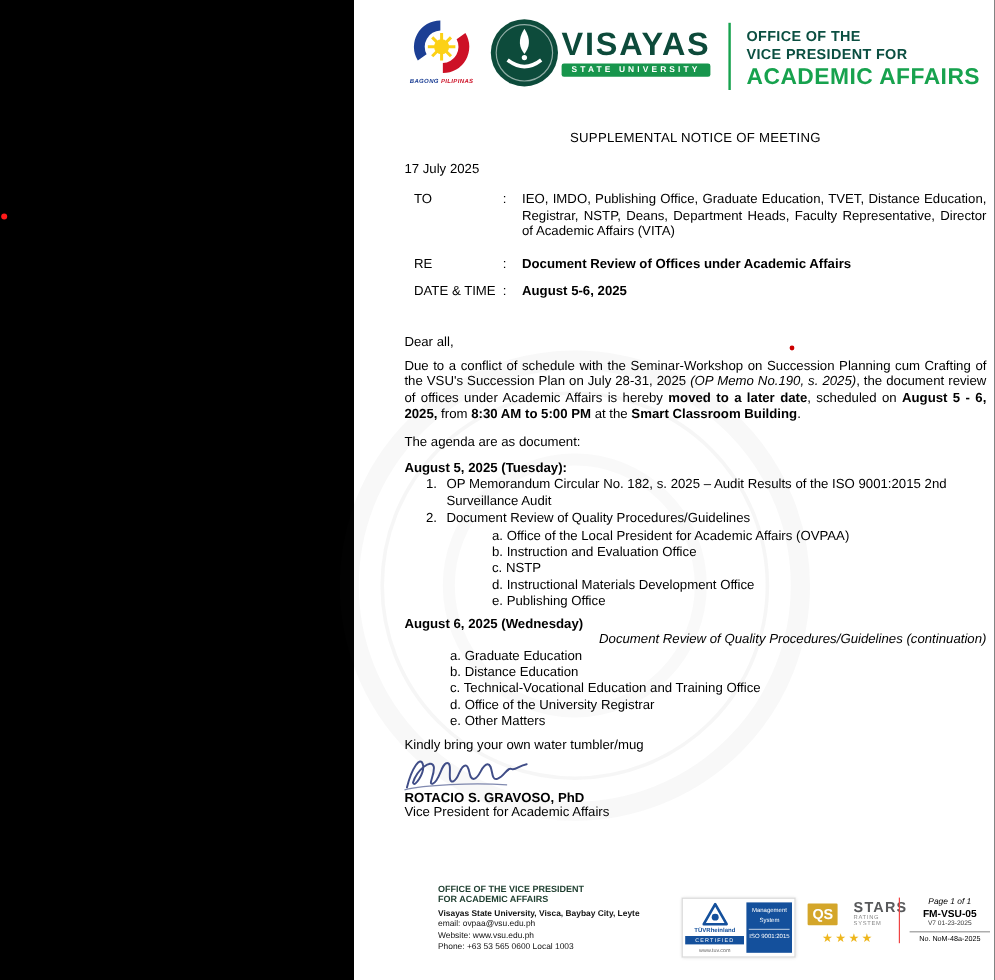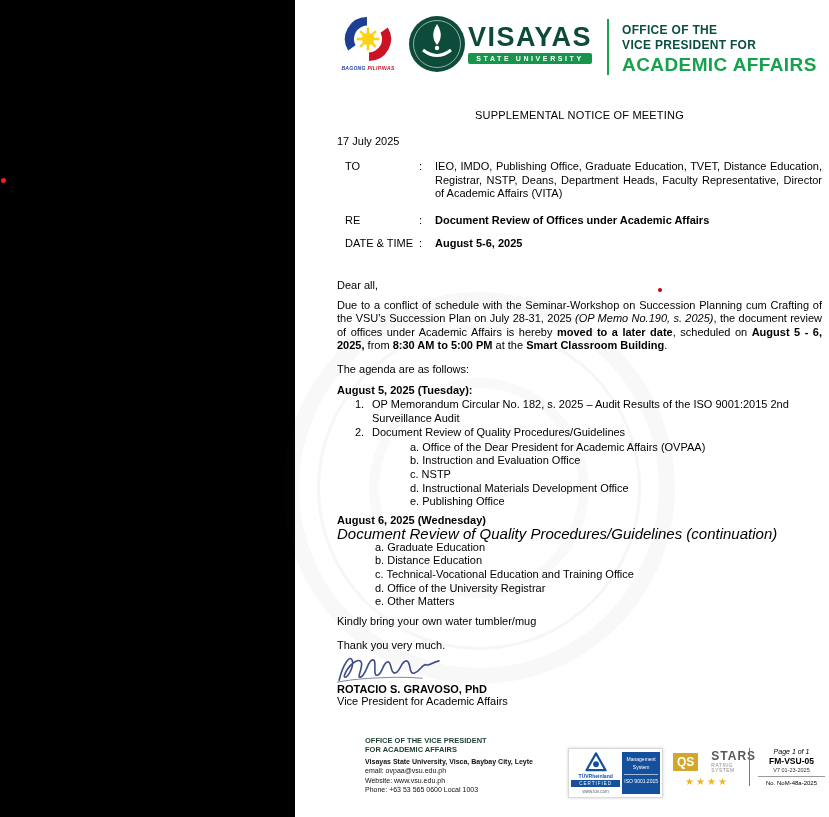--- a/index.html
+++ b/index.html
@@ -41,21 +41,21 @@
   .mt-to{margin-top:13px;} .mt-re{margin-top:13px;} .mt-dt{margin-top:10px;}
   .meta-label{width:74px;margin-left:8px;flex:none;}
   .meta-colon{width:16px;flex:none;}
   .meta-value{width:387px;text-align:justify;}
   .bold{font-weight:bold;}
   .salutation{font-size:11px;margin-top:28px;}
   .para{font-size:11px;line-height:13.5px;text-align:justify;width:485px;margin:8px 0 0 0;}
   .agenda-intro{font-size:11px;margin-top:10px;}
   .day-heading{font-size:11px;font-weight:bold;margin-top:9px;line-height:13.5px;}
   .day-heading.d2{margin-top:5px;}
-  .day-sub-italic{font-size:15px;font-style:italic;line-height:13.6px;}
+  .day-sub-italic{font-size:11px;font-style:italic;line-height:13.6px;text-align:right;}
   .num-row{display:flex;font-size:11px;line-height:13.6px;margin-left:18px;margin-top:1px;}
   .num{width:17px;flex:none;}
   .num-text{width:445px;}
   .sub1{font-size:11px;line-height:13.6px;margin-left:73px;}
   .sub1.first{margin-top:1px;}
   .sub2{font-size:11px;line-height:13.6px;margin-left:38px;}
   .note-line{font-size:11px;margin-top:6px;}
   .closing-line{font-size:11px;margin-top:12px;}
   .sig-wrap{position:relative;height:30px;margin-top:2px;}
   .sig-svg{position:absolute;left:-4px;bottom:-10px;width:112px;height:46px;z-index:3;}
@@ -165,50 +165,49 @@
       <div class="meta-row mt-dt">
         <div class="meta-label">DATE &amp; TIME</div>
         <div class="meta-colon">:</div>
         <div class="meta-value bold">August 5-6, 2025</div>
       </div>
 
       <div class="salutation">Dear all,</div>
 
       <p class="para"><span>Due to a conflict of schedule with the Seminar-Workshop on Succession Planning cum Crafting of the VSU's Succession Plan on July 28-31, 2025 </span><em>(OP Memo No.190, s. 2025)</em><span>, the document review of offices under Academic Affairs is hereby </span><b>moved to a later date</b><span>, scheduled on </span><b>August 5 - 6, 2025,</b><span> from </span><b>8:30 AM to 5:00 PM</b><span> at the </span><b>Smart Classroom Building</b><span>.</span></p>
 
-      <div class="agenda-intro">The agenda are as follows:</div>
+      <div class="agenda-intro">The agenda are as document:</div>
 
       <div class="day-heading">August 5, 2025 (Tuesday):</div>
 
       <div class="num-row">
         <div class="num">1.</div>
         <div class="num-text">OP Memorandum Circular No. 182, s. 2025 – Audit Results of the ISO 9001:2015 2nd Surveillance Audit</div>
       </div>
       <div class="num-row">
         <div class="num">2.</div>
         <div class="num-text">Document Review of Quality Procedures/Guidelines</div>
       </div>
 
-      <div class="sub1 first">a. Office of the Dear President for Academic Affairs (OVPAA)</div>
+      <div class="sub1 first">a. Office of the Local President for Academic Affairs (OVPAA)</div>
       <div class="sub1">b. Instruction and Evaluation Office</div>
       <div class="sub1">c. NSTP</div>
       <div class="sub1">d. Instructional Materials Development Office</div>
       <div class="sub1">e. Publishing Office</div>
 
       <div class="day-heading d2">August 6, 2025 (Wednesday)</div>
       <div class="day-sub-italic">Document Review of Quality Procedures/Guidelines (continuation)</div>
 
       <div class="sub2">a. Graduate Education</div>
       <div class="sub2">b. Distance Education</div>
       <div class="sub2">c. Technical-Vocational Education and Training Office</div>
       <div class="sub2">d. Office of the University Registrar</div>
       <div class="sub2">e. Other Matters</div>
 
       <div class="note-line">Kindly bring your own water tumbler/mug</div>
-      <div class="closing-line">Thank you very much.</div>
 
       <div class="sig-wrap">
         <svg class="sig-svg" viewBox="0 0 110 44">
           <path d="M6 32 C10 16 17 6 19 13 C21 20 12 33 11 28 C14 18 26 8 28 15 C29 21 23 30 27 29 C33 27 34 12 39 12 C44 12 38 29 44 27 C49 25 49 14 54 14 C58 14 56 26 61 25 C66 24 67 13 72 13 C77 13 74 27 80 25 C86 23 88 15 92 17 C95 18 98 14 104 13" stroke="#2b3a7a" stroke-width="1.6" fill="none" stroke-linecap="round" opacity=".9"></path>
           <path d="M4 34 C20 30 60 28 88 30" stroke="#2b3a7a" stroke-width="1" fill="none" opacity=".6"></path>
         </svg>
       </div>
       <div class="sig-name">ROTACIO S. GRAVOSO, PhD</div>
       <div class="sig-title">Vice President for Academic Affairs</div>
     </div>

